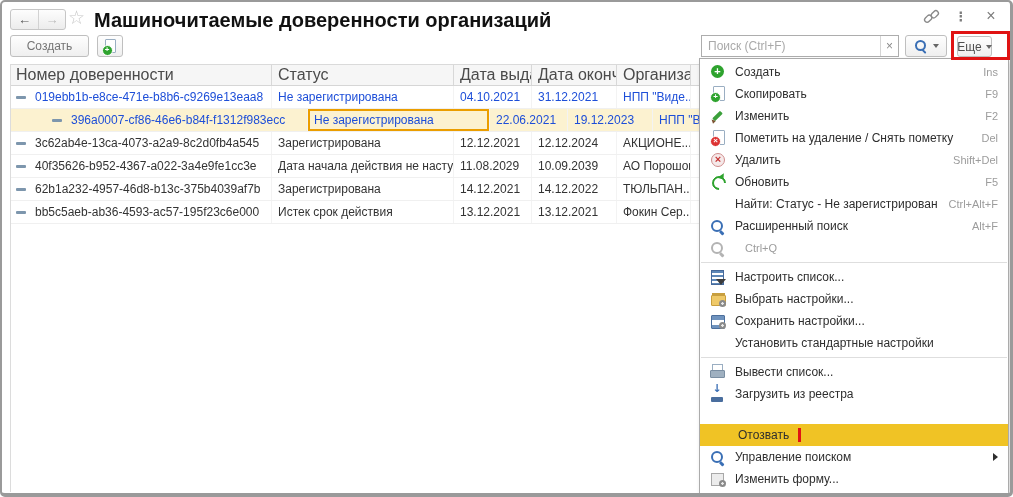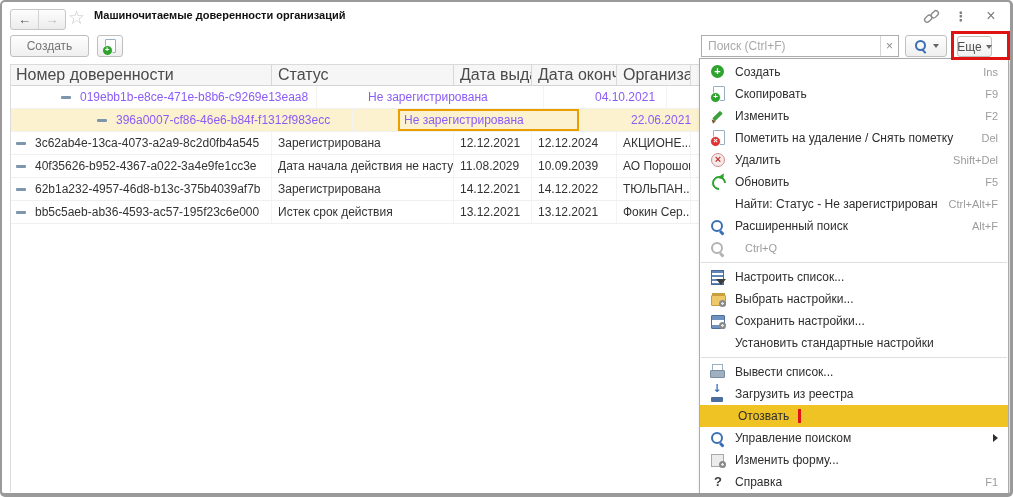--- a/index.html
+++ b/index.html
@@ -10,21 +10,21 @@
     border: solid #9a9a9a; border-width: 2px 3px 4px 2px; border-radius: 5px;
     background: #fff; overflow: hidden;
   }
   
   .titlebar { position:absolute; left:0; top:0; width:100%; height:30px; }
   .nav-group { position:absolute; left:8px; top:7px; display:flex; border:1px solid #c6c6c6; border-radius:3px; overflow:hidden; background:linear-gradient(#fdfdfd,#ececec); }
   .nav-btn { width:27px; height:19px; display:flex; align-items:center; justify-content:center; font-size:13px; color:#555; }
   .nav-btn + .nav-btn { border-left:1px solid #d2d2d2; }
   .nav-btn.disabled { color:#bdbdbd; }
   .star { position:absolute; left:66px; top:4px; font-size:19px; color:#c8c8c8; }
-  .page-title { position:absolute; left:92px; top:7px; font-size:11px; font-weight:bold; color:#111; }
+  .page-title { position:absolute; left:92px; top:7px; font-size:20px; font-weight:bold; color:#111; }
   .win-icons { position:absolute; right:10px; top:5px; display:flex; align-items:center; gap:12px; }
   .win-ic { width:18px; height:18px; display:flex; align-items:center; justify-content:center; color:#7d7d7d; }
   .dots-ic { font-size:13px; font-weight:bold; letter-spacing:0; color:#7d7d7d; }
   .close-ic { font-size:16px; color:#7d7d7d; }
   
   .toolbar { position:absolute; left:0; top:30px; width:100%; height:28px; }
   .btn { border:1px solid #bfbfbf; border-radius:3px; background:linear-gradient(#fefefe,#efefef); font-size:12px; color:#757575; }
   .create-btn { position:absolute; left:8px; top:3px; width:79px; height:22px; text-align:center; line-height:20px; }
   .copy-btn { position:absolute; left:95px; top:3px; width:26px; height:22px; display:flex; align-items:center; justify-content:center; }
   .doc-ic { position:relative; width:11px; height:14px; background:#fff; border:1px solid #9aaec2; border-radius:1px; }
@@ -40,32 +40,32 @@
   .mag::before { content:""; position:absolute; left:1px; top:1px; width:7px; height:7px; border:2px solid #3a6fb5; border-radius:50%; }
   .mag::after { content:""; position:absolute; left:9.5px; top:9.5px; width:5px; height:2px; background:#3a6fb5; border-radius:1px; transform:rotate(45deg); transform-origin:0 0; }
   
   .table { position:absolute; left:8px; top:62px; width:689px; }
   .t-head { display:flex; height:22px; background:#f6f6f6; border-top:1px solid #dadada; border-bottom:1px solid #d6d6d6; }
   .t-head .cell { border-right:1px solid #d8d8d8; color:#4a4a4a; font-size:16px; line-height:20px; }
   .t-row { display:flex; height:23px; background:#fff; border-bottom:1px solid #f0f0f0; align-items:center; }
   .t-row .cell { border-right:1px solid #f3f3f3; height:100%; display:flex; align-items:center; }
   .cell { padding:0 6px; overflow:hidden; white-space:nowrap; font-size:12px; color:#333; flex:none; }
   .c1 { width:262px; } .c2 { width:182px; } .c3 { width:78px; } .c4 { width:85px; } .c5 { width:74px; } .c6 { width:8px; padding:0; border-right:none !important; }
-  .t-row.red .cell { color:#8b5cf6;margin-left:45px; }
+  .t-row.red .cell { color:#1d4ed8; }
   .t-row.selected { background:#fcf2d0;padding-left:36px; }
   .t-row.selected .cell.c2 { box-shadow: inset 0 0 0 2px #eb9e00; }
   .row-dash { width:10px; height:3px; background:#7d96ad; border-radius:1px; margin-right:9px; flex:none; }
   .left-line { position:absolute; left:8px; top:62px; width:1px; height:428px; background:#dcdcdc; }
   
   .menu { position:absolute; left:697px; top:56px; width:310px; background:#fff; border:1px solid #ababab; box-shadow:2px 3px 5px rgba(0,0,0,.18); padding:2px 0; z-index:5; }
   .menu-item { position:relative; height:22px; display:flex; align-items:center; padding:0 10px 0 10px; cursor:default; }
   .menu-item .m-label { font-size:12px; color:#2e2e2e; flex:1; white-space:nowrap; overflow:hidden; }
   .menu-item .m-shortcut { font-size:11px; color:#9c9c9c; margin-left:10px; }
   .menu-item.disabled .m-label { color:#b0b0b0; }
-  .menu-item.highlighted { background:#f0c325; }
+  .menu-item.highlighted { background:#f0c325;margin-top:19px; }
   .menu-sep { height:1px; background:#dedede; margin:3px 1px; }
   .m-subarrow { display:none; width:0; height:0; border-left:5px solid #2e2e2e; border-top:4px solid transparent; border-bottom:4px solid transparent; margin-left:8px; }
   .menu-item.has-sub .m-subarrow { display:block; }
   .annot-label { border:3px solid #e01313; padding:1px 9px 2px 6px; margin-left:-6px; }
   .annotate-more { position:absolute; left:949px; top:29px; width:59px; height:29px; border:3px solid #e01313; z-index:10; pointer-events:none; }
   
   .mi { position:relative; width:16px; height:16px; margin-right:9px; flex:none; }
   .mi-none { visibility:hidden; }
   .mi-plus-circle::before { content:""; position:absolute; left:1px; top:1px; width:13px; height:13px; background:#2ea32e; border-radius:50%; }
   .mi-plus-circle::after { content:"+"; position:absolute; left:1px; top:1px; width:13px; height:13px; color:#fff; font:bold 11px/12px "Liberation Sans",sans-serif; text-align:center; }

